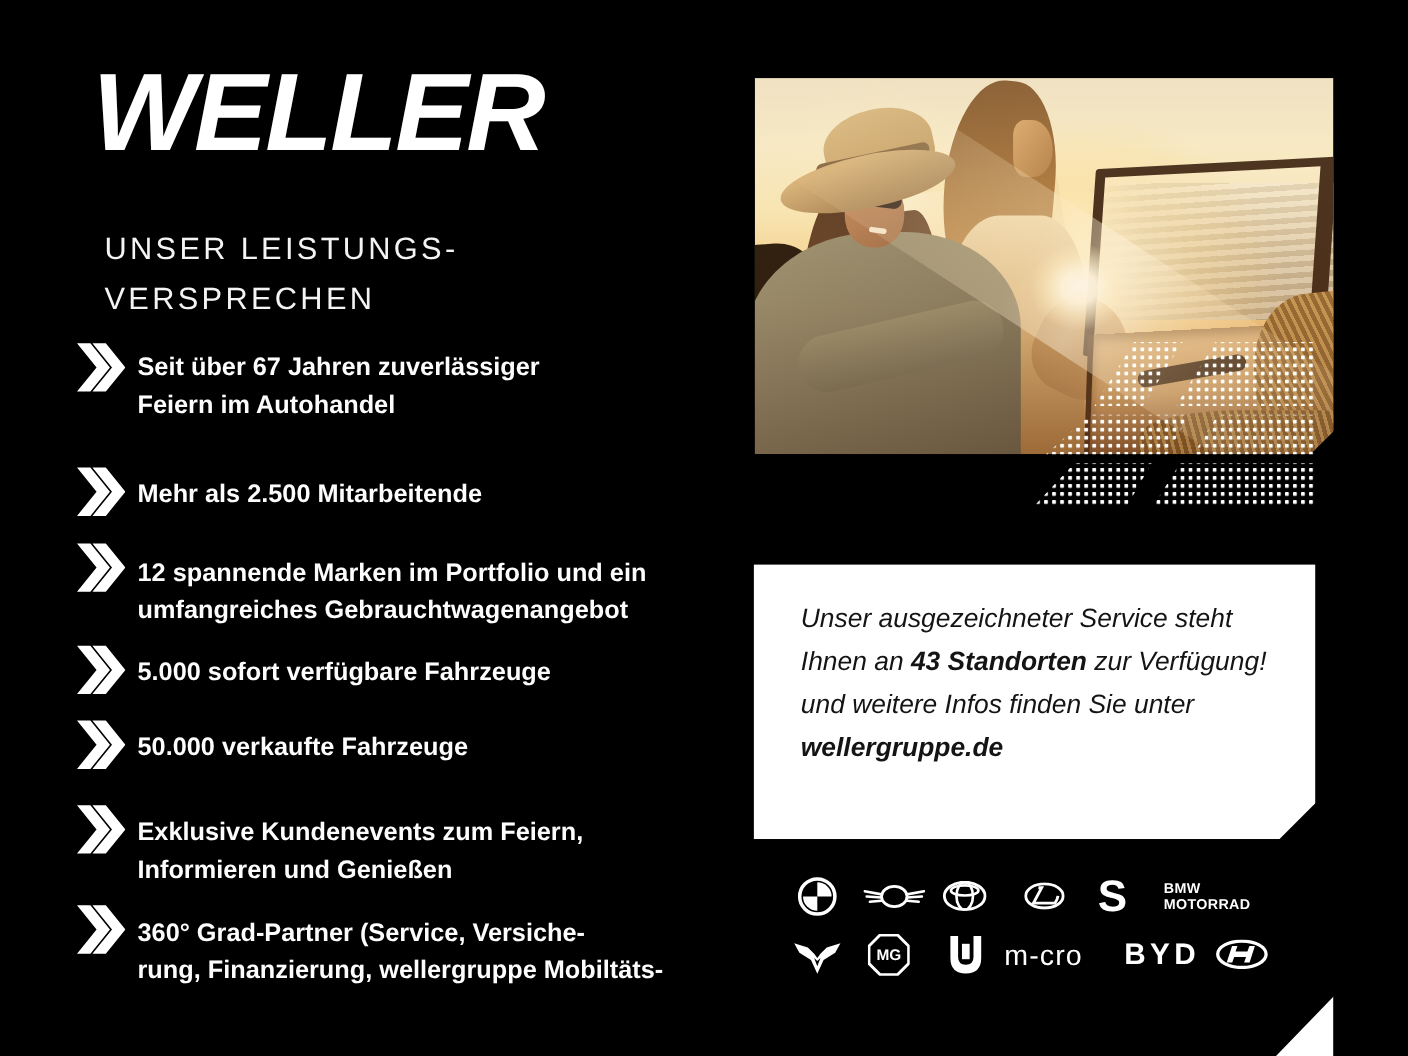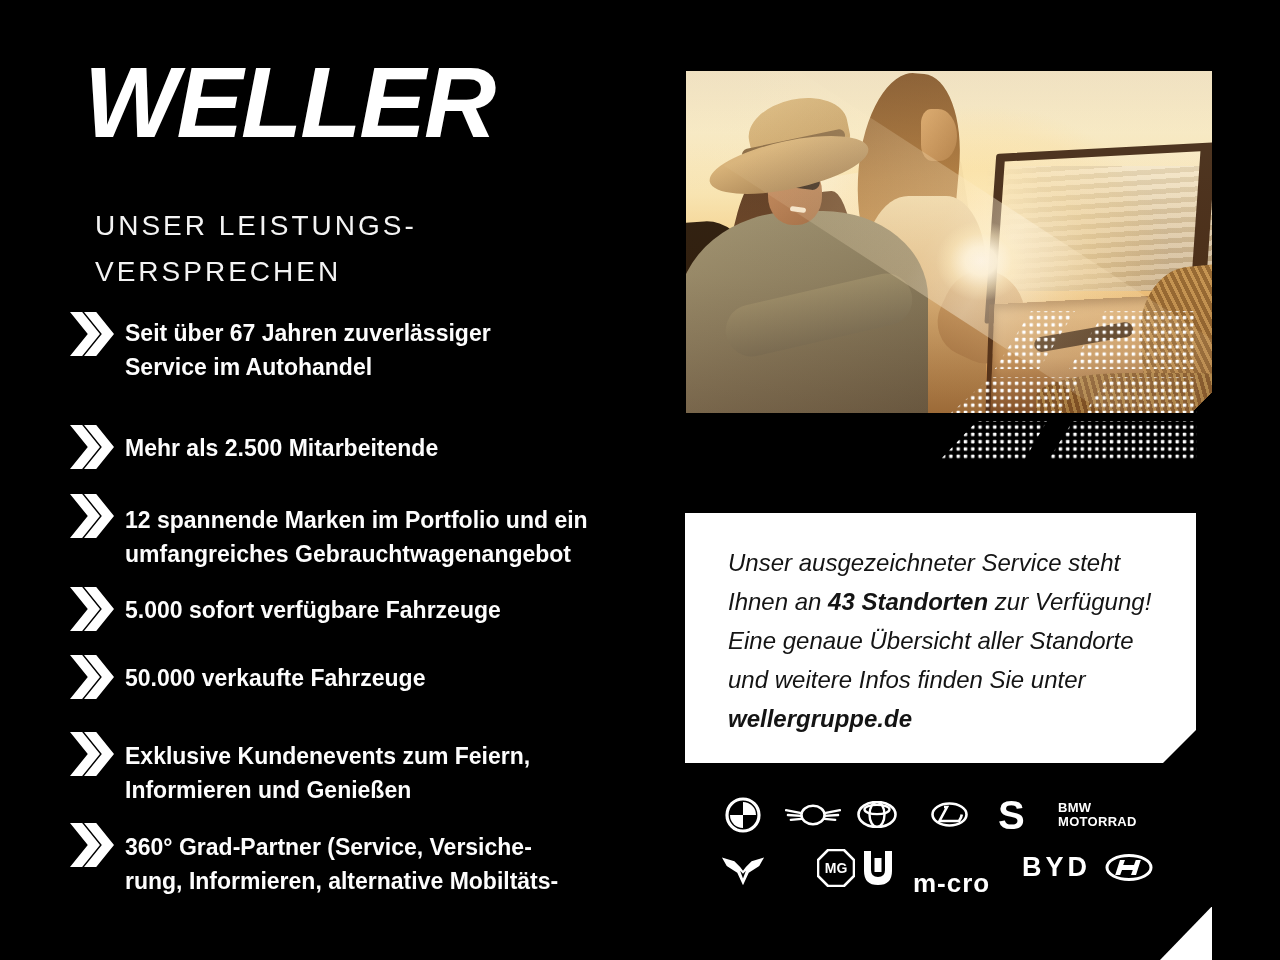--- a/index.html
+++ b/index.html
@@ -83,21 +83,21 @@
   .card-text{position:absolute;left:43px;top:30px;font-size:24px;line-height:39px;font-weight:normal;}
   .card-line{white-space:nowrap;font-style:italic;}
   .card b,.card .bold{font-weight:bold;}
 
   
   .brand{position:absolute;color:#fff;}
   .brand svg{display:block;}
   .seat-s{font-size:40px;font-weight:bold;line-height:38px;}
   .bmw-motorrad{font-size:13px;font-weight:bold;line-height:14px;letter-spacing:.3px;}
   .bmw-motorrad span{display:block;}
-  .micro-label{font-size:26px;font-weight:bold;letter-spacing:1px;line-height:30px;margin-top:15px;}
+  .micro-label{font-size:26px;font-weight:normal;letter-spacing:1px;line-height:30px;}
   .byd-label{font-size:27px;font-weight:bold;letter-spacing:4px;line-height:30px;text-align:right;}
 
   .corner-cut{position:absolute;left:1160px;top:836px;width:120px;height:124px;background:#fff;z-index:7;
         clip-path:polygon(100% 0,100% 100%,0 100%);}
 </style>
 </head>
 <body>
 
 <div class="poster">
 
@@ -108,21 +108,21 @@
     <span>VERSPRECHEN</span>
   </div>
 
   <div class="bullet" style="top:311px">
     <svg class="chev" viewBox="0 0 47 47">
       <path fill="#fff" d="M0,0 H13 L32,23.5 L13,47 H0 L19,23.5 Z"></path>
         <path fill="#fff" d="M15,0 H28 L47,23.5 L28,47 H15 L34,23.5 Z"></path>
       </svg>
     <div class="btxt" style="top:5px">
       <span>Seit über 67 Jahren zuverlässiger</span>
-        <span>Service im Autohandel</span>
+        <span>Feiern im Autohandel</span>
         <span></span>
     </div>
   </div>
 
   <div class="bullet" style="top:424px">
     <svg class="chev" viewBox="0 0 47 47">
       <path fill="#fff" d="M0,0 H13 L32,23.5 L13,47 H0 L19,23.5 Z"></path>
         <path fill="#fff" d="M15,0 H28 L47,23.5 L28,47 H15 L34,23.5 Z"></path>
       </svg>
     <div class="btxt" style="top:7px">
@@ -173,21 +173,21 @@
     </div>
   </div>
 
   <div class="bullet" style="top:822px">
     <svg class="chev" viewBox="0 0 47 47">
       <path fill="#fff" d="M0,0 H13 L32,23.5 L13,47 H0 L19,23.5 Z"></path>
         <path fill="#fff" d="M15,0 H28 L47,23.5 L28,47 H15 L34,23.5 Z"></path>
       </svg>
     <div class="btxt" style="top:8px">
       <span>360° Grad-Partner (Service, Versiche-</span>
-        <span>rung, Informieren, alternative Mobiltäts-</span>
+        <span>rung, Finanzierung, wellergruppe Mobiltäts-</span>
     </div>
   </div>
 
   <div class="photo">
     <div class="p-sea"></div>
     <div class="p-sun-halo"></div>
     <div class="p-carbody"></div>
     <div class="p-windshield"></div>
     <div class="p-hair2"></div>
     <div class="p-face2"></div>
@@ -226,21 +226,20 @@
     <polygon points="58,70 148,70 128,106 18,106" fill="url(#dotp)"></polygon>
     <polygon points="174,70 264,70 264,106 152,106" fill="url(#dotp)"></polygon>
     <polygon points="44,114 114,114 92,152 8,152" fill="url(#dotp)"></polygon>
     <polygon points="140,114 264,114 264,152 116,152" fill="url(#dotp)"></polygon>
   </svg>
 
   <div class="card">
     <div class="card-text">
       <div class="card-line"><span>Unser ausgezeichneter Service steht</span></div>
       <div class="card-line"><span>Ihnen an </span><span class="bold">43 Standorten</span><span> zur Verfügung!</span></div>
-      <div class="card-line"><span>Eine genaue Übersicht aller Standorte</span></div>
       <div class="card-line"><span>und weitere Infos finden Sie unter</span></div>
       <div class="card-line"><span class="bold">wellergruppe.de</span></div>
     </div>
   </div>
 
   <div class="brand" style="left:725px;top:797px">
     <svg width="36" height="36" viewBox="0 0 36 36">
       <circle cx="18" cy="18" r="16" fill="none" stroke="#fff" stroke-width="3.2"></circle>
       <path d="M18 18 V5 A13 13 0 0 1 31 18 Z" fill="#fff"></path>
       <path d="M18 18 V31 A13 13 0 0 1 5 18 Z" fill="#fff"></path>
@@ -277,21 +276,21 @@
     <span>BMW</span>
     <span>MOTORRAD</span>
   </div>
 
   <div class="brand" style="left:721px;top:849px">
     <svg width="44" height="38" viewBox="0 0 46 38">
       <path fill="#fff" d="M23 37 L17 24 L6 17 L1 8 L14 12 L20 18 L23 22 L26 18 L32 12 L45 8 L40 17 L29 24 Z"></path>
       <path fill="#000" d="M23 30 L20 22 L23 25 L26 22 Z"></path>
     </svg>
   </div>
-  <div class="brand" style="left:817px;top:849px">
+  <div class="brand" style="left:789px;top:849px">
     <svg width="38" height="38" viewBox="0 0 38 38">
       <polygon points="11,1 27,1 37,11 37,27 27,37 11,37 1,27 1,11" fill="none" stroke="#fff" stroke-width="2.6"></polygon>
       <text x="19" y="24" text-anchor="middle" font-family="Liberation Sans, sans-serif" font-size="14" font-weight="bold" fill="#fff">MG</text>
     </svg>
   </div>
   <div class="brand" style="left:861px;top:850px">
     <svg width="34" height="36" viewBox="0 0 34 36">
       <path fill="#fff" d="M3 1 H10 V20 Q10 27 17 27 Q24 27 24 20 V1 H31 V21 Q31 35 17 35 Q3 35 3 21 Z"></path>
       <rect x="13.5" y="8" width="7" height="14" fill="#fff"></rect>
     </svg>

